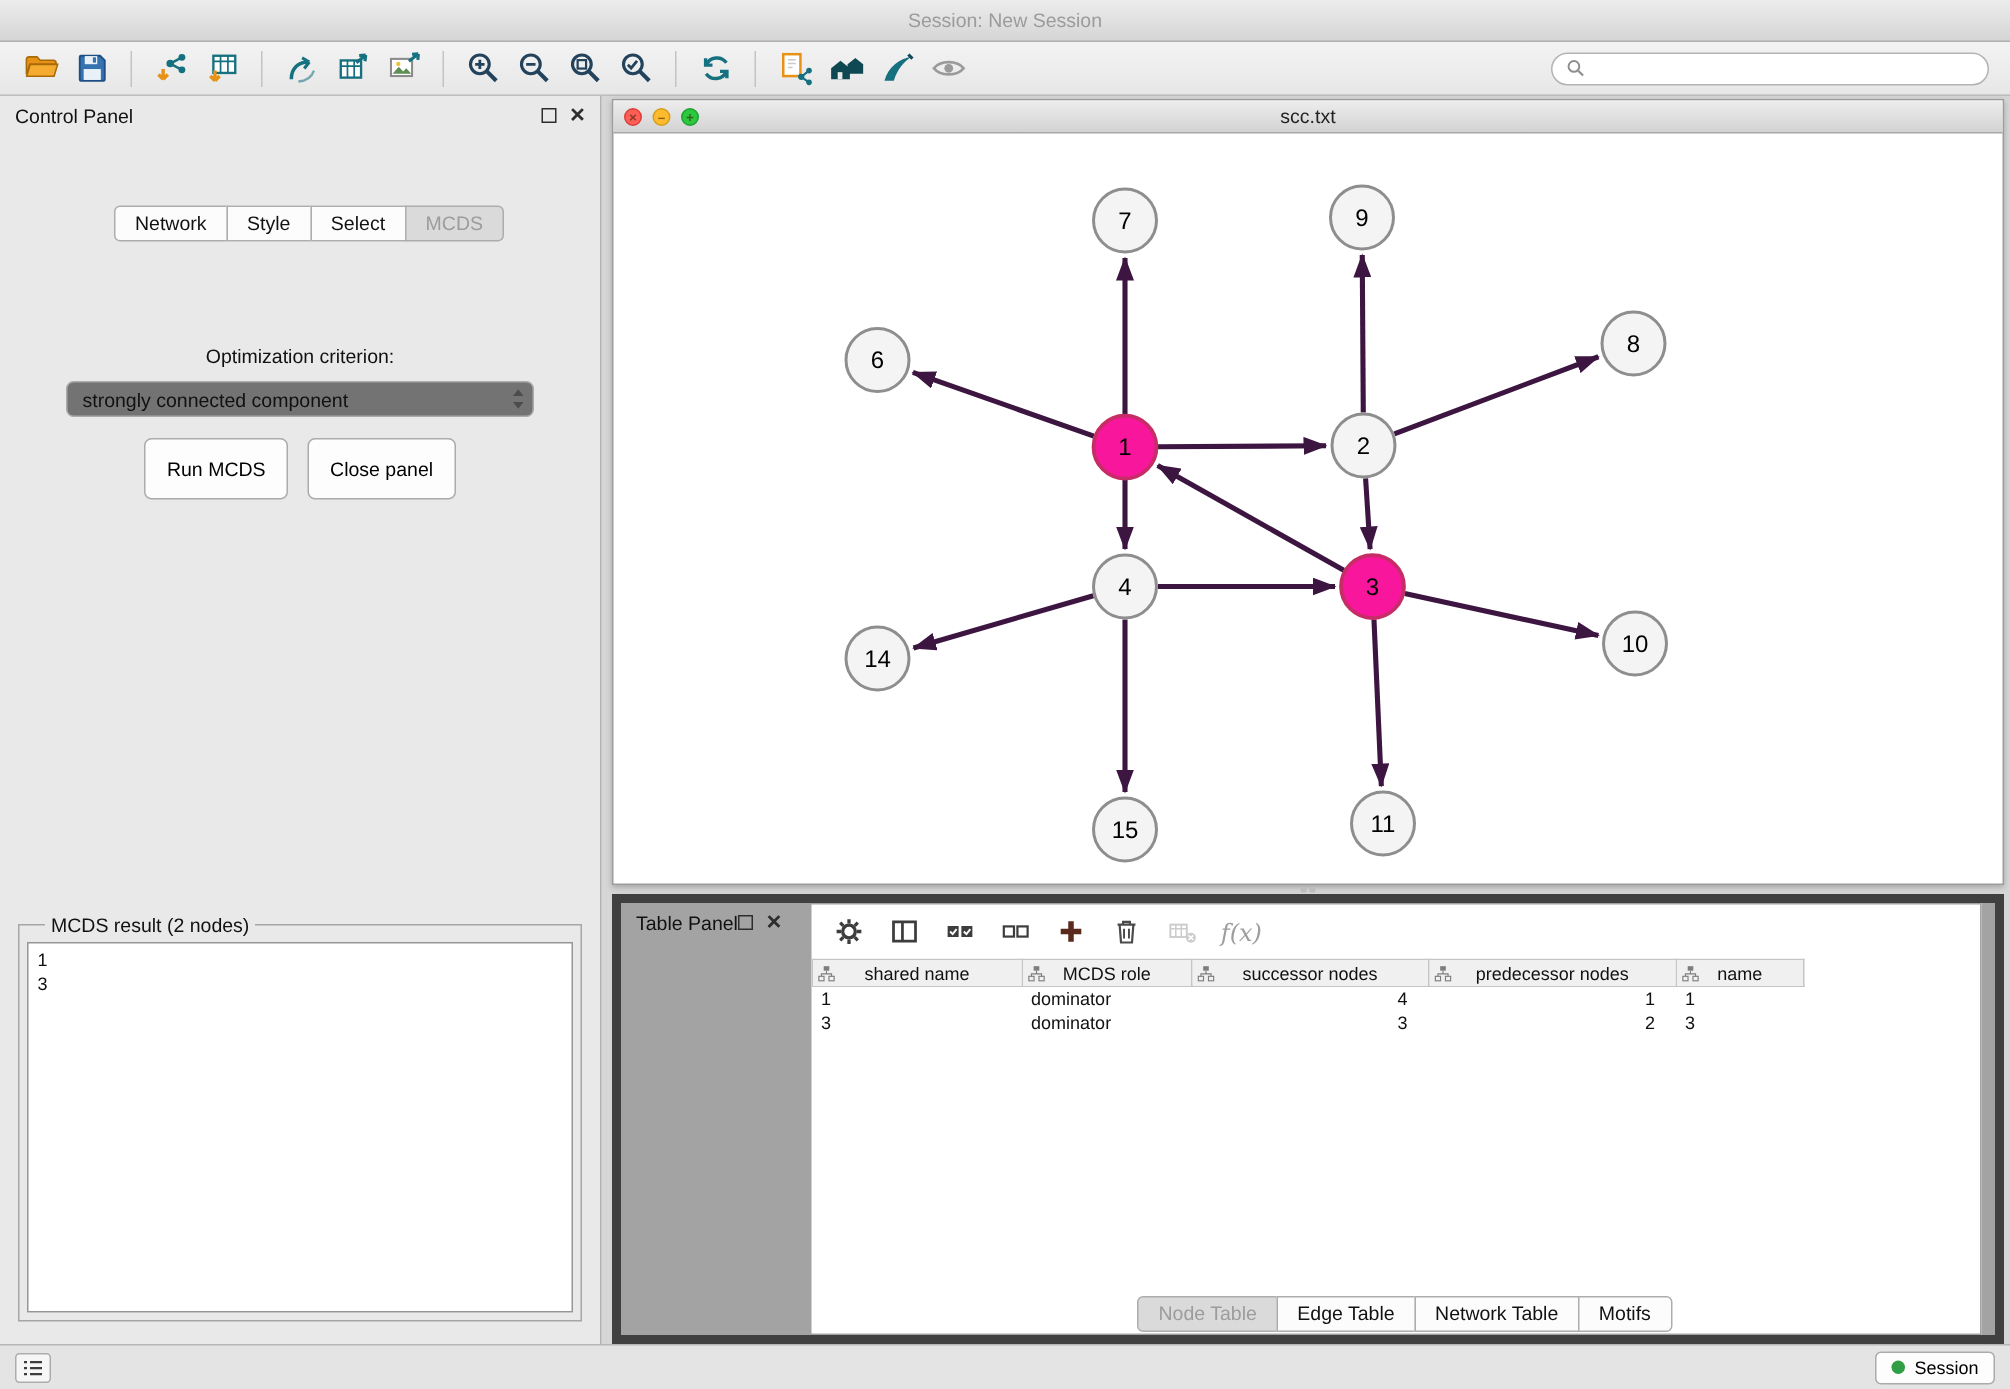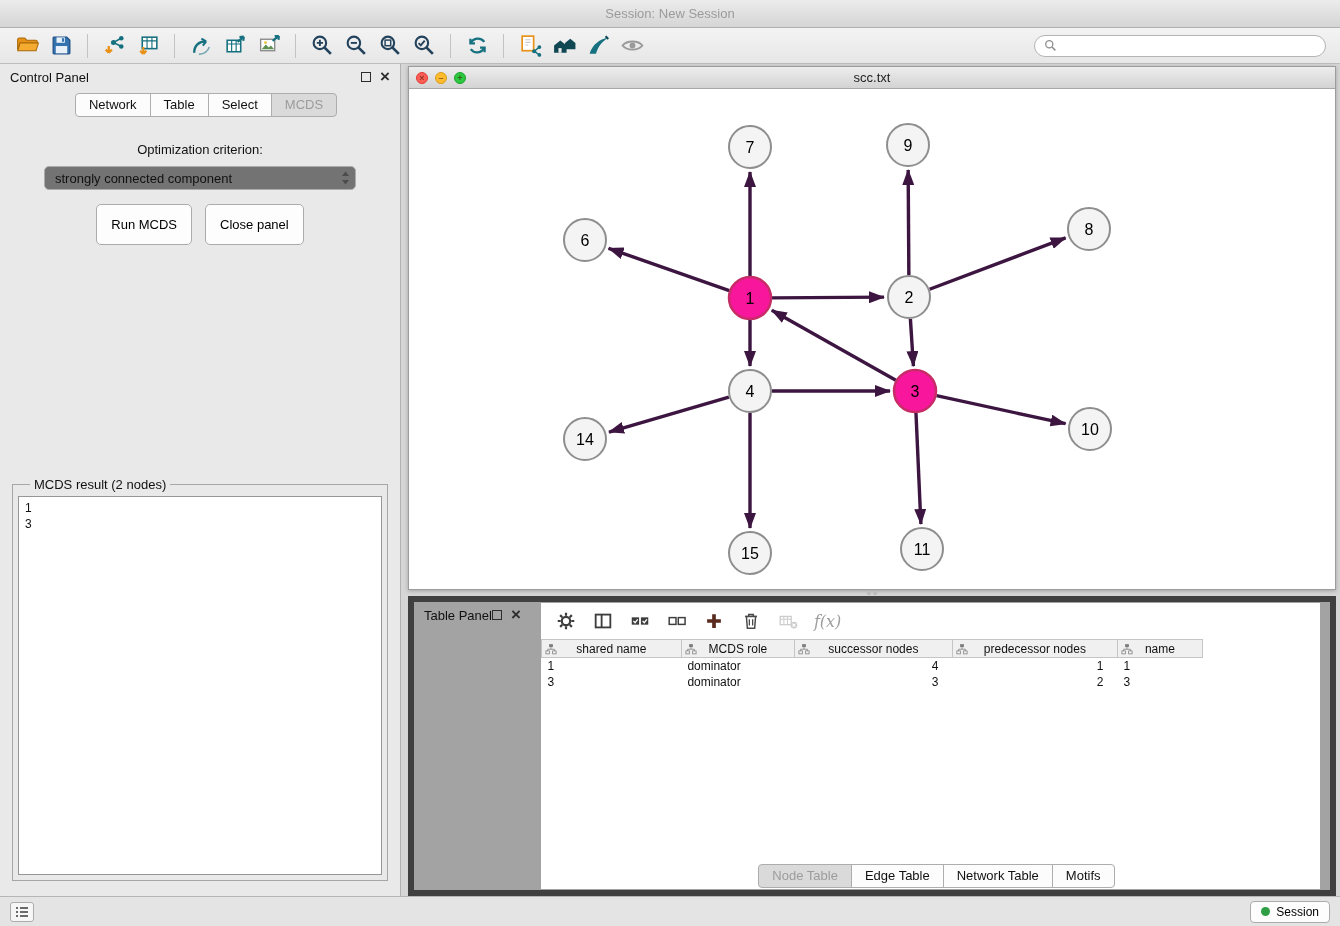--- a/index.html
+++ b/index.html
@@ -17,21 +17,21 @@
   .tbtn svg { width:25px; height:25px; }
   .tsep { width:1px; height:24px; background:#c3c3c3; margin:0 9px; }
   .search { margin-left:auto; margin-right:4px; width:292px; height:22px; border:1px solid #b4b4b4; border-radius:11px;
             background:#fff; display:flex; align-items:center; padding:0 9px; gap:5px; }
   .search input { border:none; outline:none; flex:1; font-size:12px; background:transparent; }
 
   
   .main { display:flex; height:832px; }
 
   
-  .control-panel { width:401px; background:#e9e9e9; border-right:1px solid #b2b2b2; display:flex; flex-direction:column; }
+  .control-panel { width:401px; background:#e9e9e9; border-right:1px solid #b2b2b2; display:flex; flex-direction:column;gap:44px; }
   .panel-header { height:26px; display:flex; align-items:center; padding:0 10px; font-size:13px; flex:none; }
   .ph-icons { margin-left:auto; display:flex; gap:9px; align-items:center; }
   .float-glyph { width:10px; height:10px; border:1.5px solid #2d2d2d; display:inline-block; }
   .close-glyph { font-size:17px; font-weight:bold; color:#2d2d2d; line-height:12px; }
   .seg-tabs { display:flex; justify-content:center; padding:3px 0 9px; flex:none; }
   .seg-tab { border:1px solid #adadad; background:#fcfcfc; padding:3px 13px 4px; font-size:13px; margin-left:-1px; color:#111; cursor:default; }
   .seg-tab:first-child { border-radius:4px 0 0 4px; margin-left:12px; }
   .seg-tab:last-child { border-radius:0 4px 4px 0; }
   .seg-tab.active { background:#dadada; color:#9c9c9c; }
   .cp-content { height:352px; text-align:center; padding-top:16px; flex:none; }
@@ -237,21 +237,21 @@
   <div class="control-panel">
     <div class="panel-header">
       <span>Control Panel</span>
       <span class="ph-icons">
         <span class="float-glyph"></span>
         <span class="close-glyph">×</span>
       </span>
     </div>
     <div class="seg-tabs">
         <div class="seg-tab">Network</div>
-        <div class="seg-tab">Table</div>
+        <div class="seg-tab">Style</div>
         <div class="seg-tab">Select</div>
         <div class="seg-tab active">MCDS</div>
       </div>
     <div class="cp-content">
       <div class="opt-label">Optimization criterion:</div>
       <div class="dropdown">
         <span>strongly connected component</span>
         <span class="dd-arrows">
           <svg width="9" height="16" viewBox="0 0 9 16">
               <path d="M4.5 1.5 8 6H1z" fill="#4c4c4c"></path>

